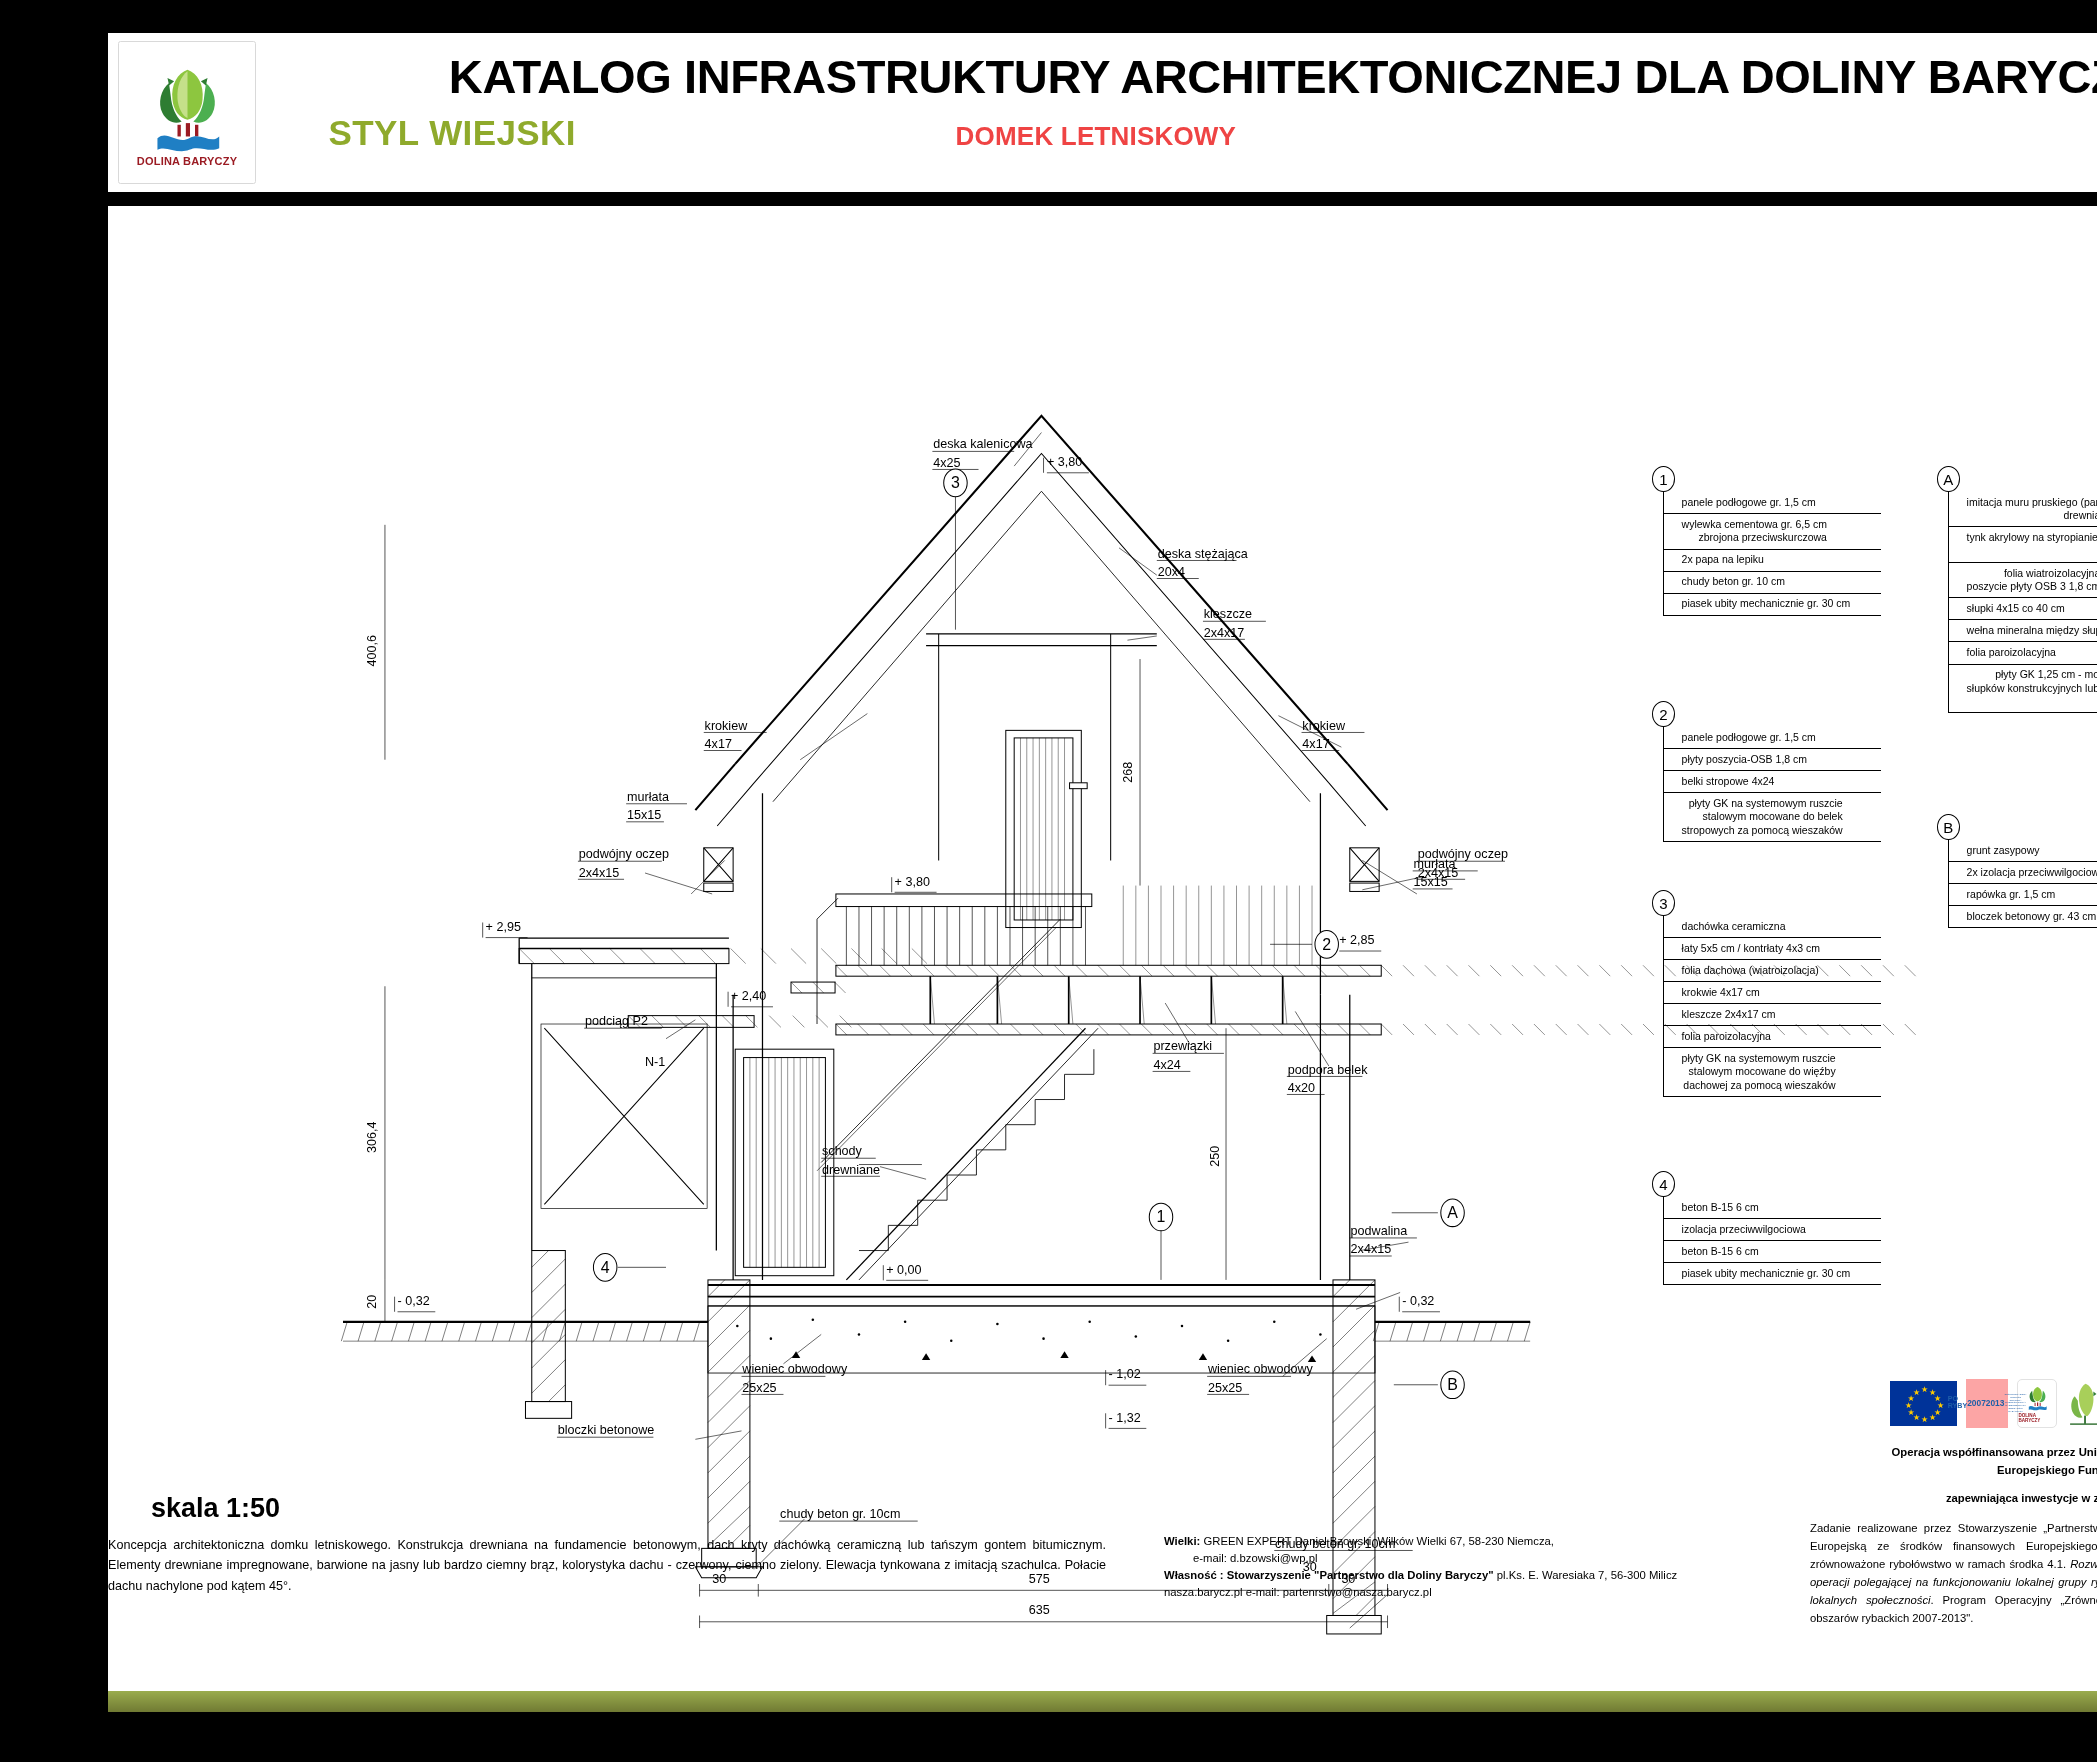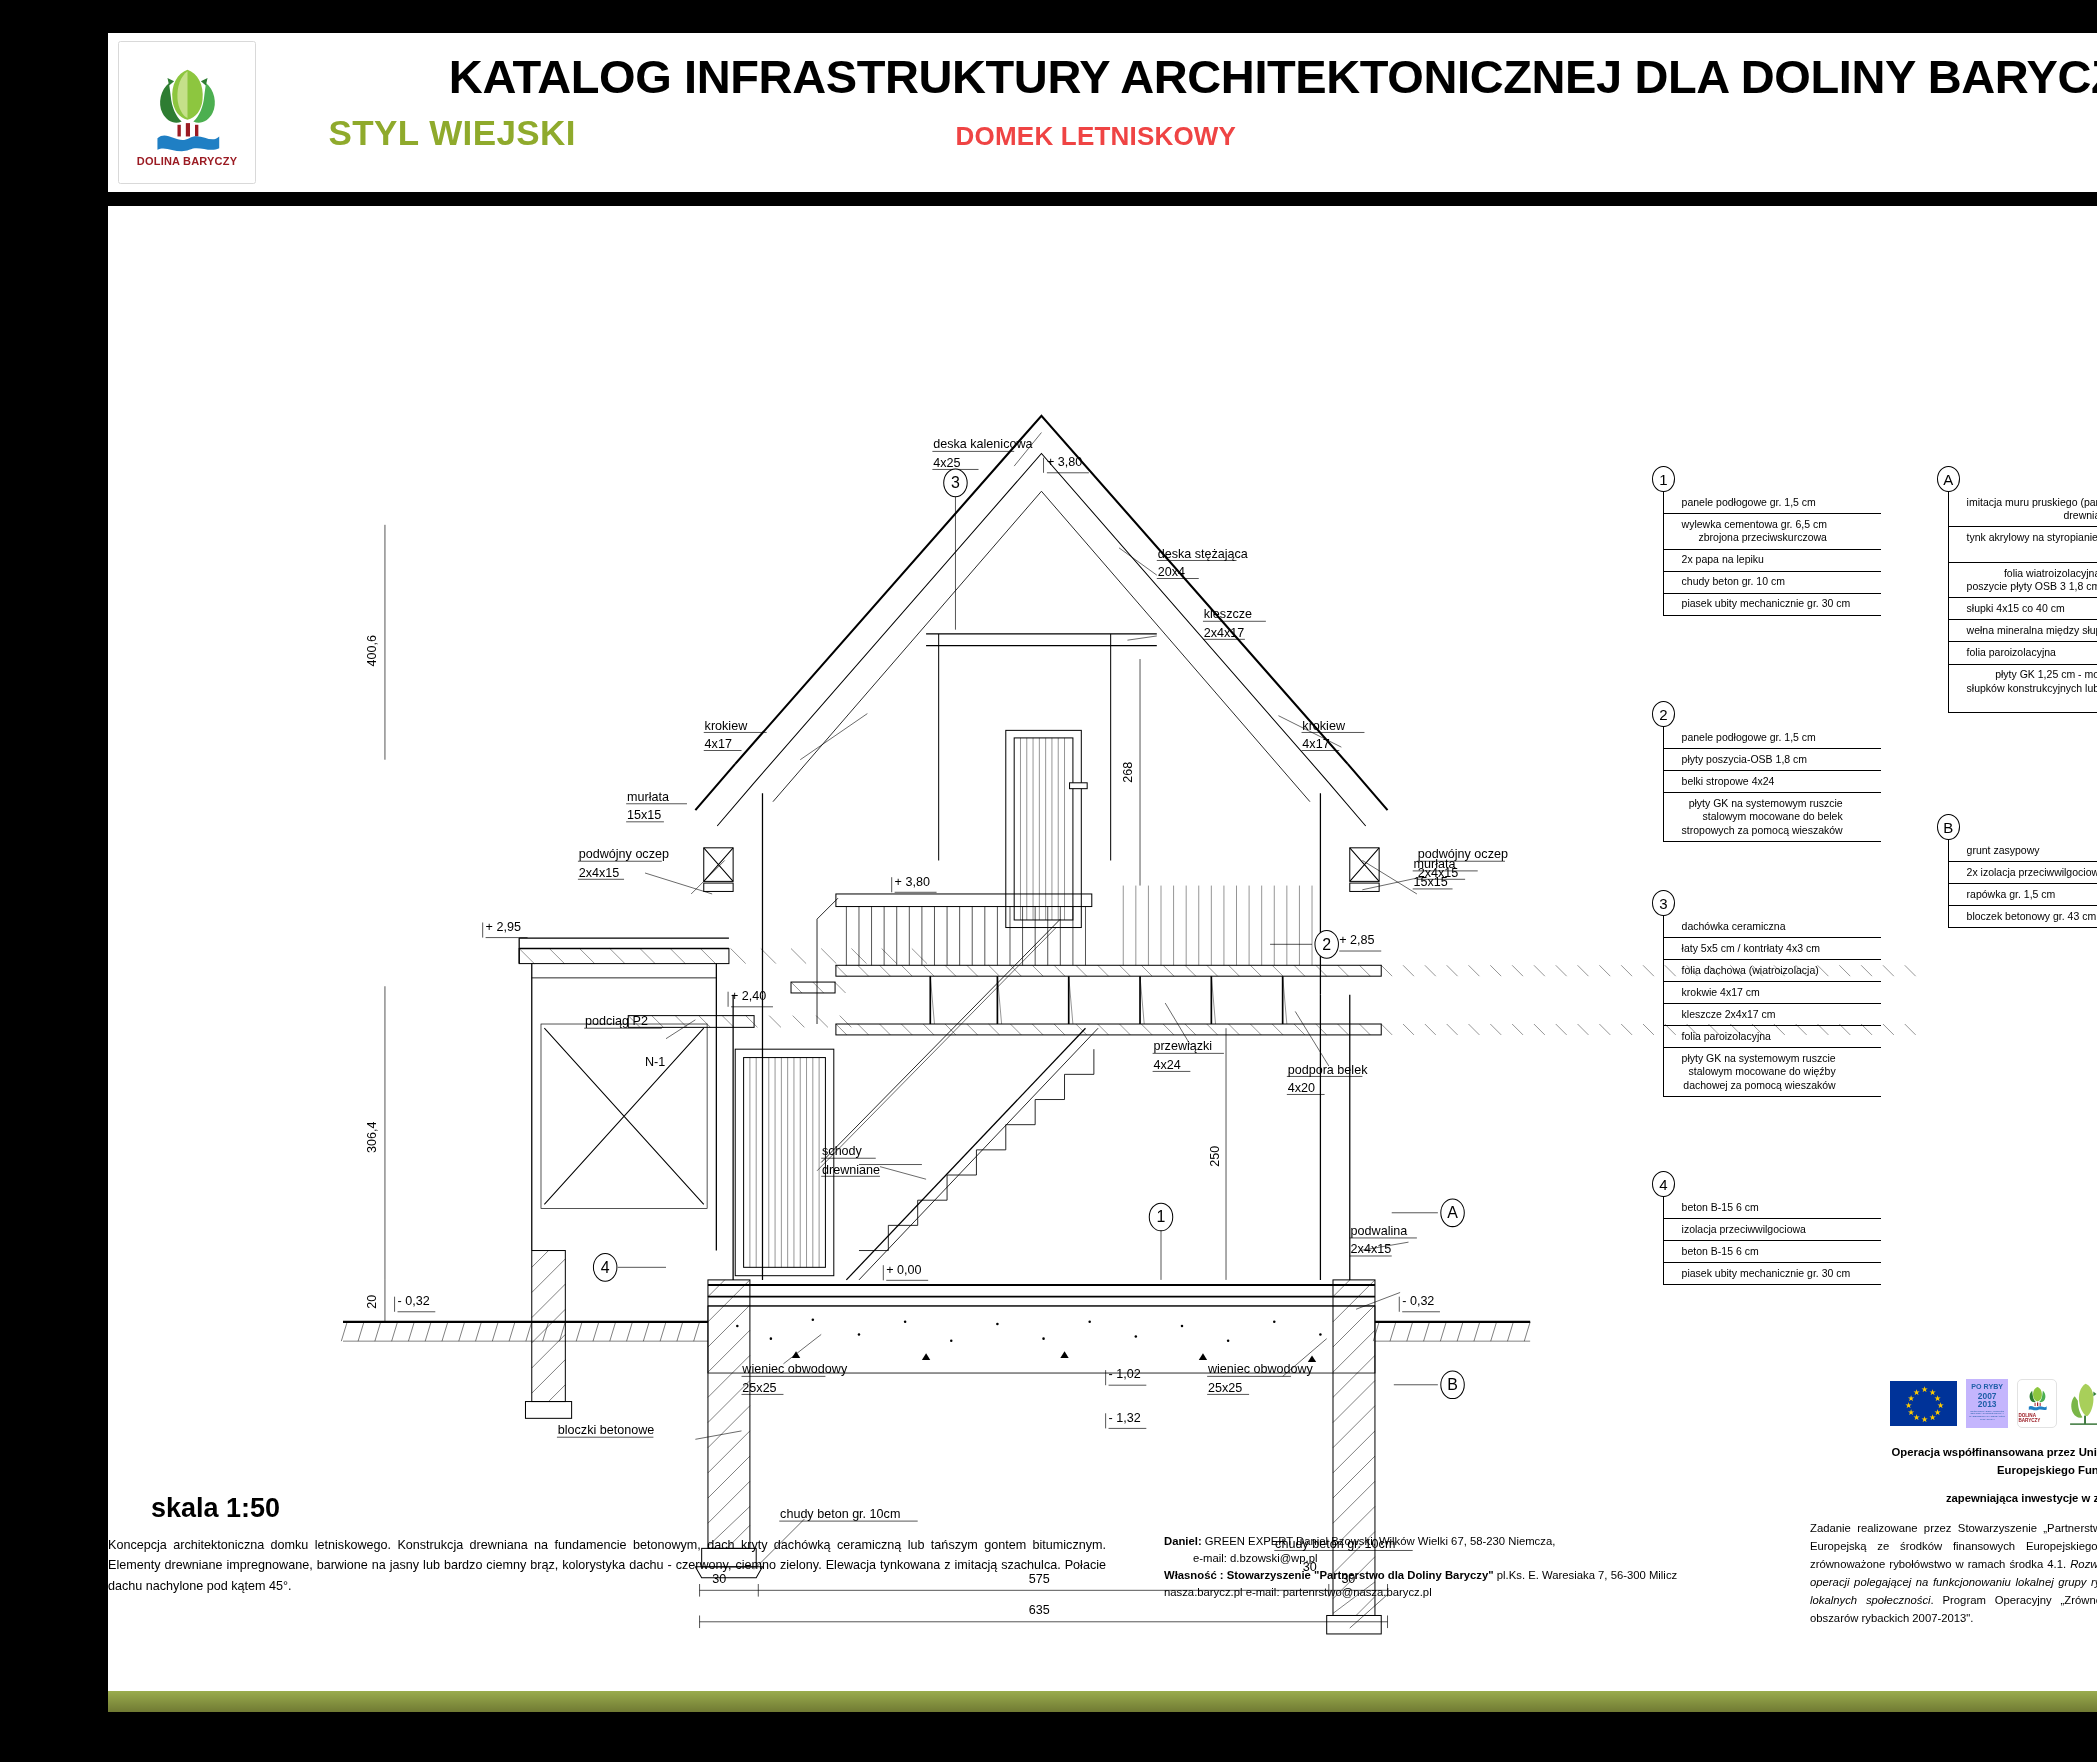--- a/index.html
+++ b/index.html
@@ -102,22 +102,22 @@
     display:flex; align-items:center; gap: 9.2px;
   }
   .eu-flag {
     width: 67px; height: 45px; background:#003399; position:relative;
     flex:0 0 67px;
   }
   .eu-flag .st {
     position:absolute; color:#FFCC00; font-size:8px; line-height:8px;
   }
   .ryby-logo {
-    width: 42px; height: 49px; background:#c4b5fd; position:relative;
-    flex:0 0 42px; display:flex; flex-direction:column; align-items:center; justify-content:center;
+    width: 42px; height: 49px; background:#fca5a5; position:relative;
+    flex:0 0 42px; display:flex; flex-direction:row; align-items:center; justify-content:center;
   }
   .ryby-top { font-size:7.1px; font-weight:bold; color:#1f5fa8; line-height:1; }
   .ryby-yr { font-size:8.4px; font-weight:bold; color:#1f5fa8; line-height:1.05; }
   .ryby-sub { font-size:2.5px; color:#1f5fa8; text-align:center; margin-top:1.3px; line-height:1.1; }
   .dol-logo {
     width: 40px; height: 49px; flex:0 0 40px; background:#fff;
     border:0.4px solid #e2e2e2; border-radius:5px;
     display:flex; flex-direction:column; align-items:center; justify-content:center;
   }
   .dol-cap { font-size:4.6px; font-weight:bold; color:#9b1b23; margin-top:0.8px; }
@@ -631,21 +631,21 @@
   </div>
 
   <div class="scale-label">skala 1:50</div>
 
   <div class="desc">
     <p>Koncepcja architektoniczna domku letniskowego. Konstrukcja drewniana na fundamencie betonowym, dach kryty dachówką ceramiczną lub tańszym gontem bitumicznym. Elementy drewniane impregnowane, barwione na jasny lub bardzo ciemny brąz, kolorystyka dachu - czerwony, ciemno zielony. Elewacja tynkowana z imitacją szachulca. Połacie dachu nachylone pod kątem 45°.</p>
   </div>
 
   <div class="author">
     <div>
-      <b>Daniel:</b>
+      <b>Wielki:</b>
       <span>GREEN EXPERT Daniel Bzowski, Wilków Wielki 67, 58-230 Niemcza,</span>
     </div>
     <div class="ind">e-mail: d.bzowski@wp.pl</div>
     <div>
       <b>Własność : Stowarzyszenie "Partnerstwo dla Doliny Baryczy"</b>
       <span>pl.Ks. E. Waresiaka 7, 56-300 Milicz</span>
     </div>
     <div>nasza.barycz.pl   e-mail:   partenrstwo@nasza.barycz.pl</div>
   </div>
 

